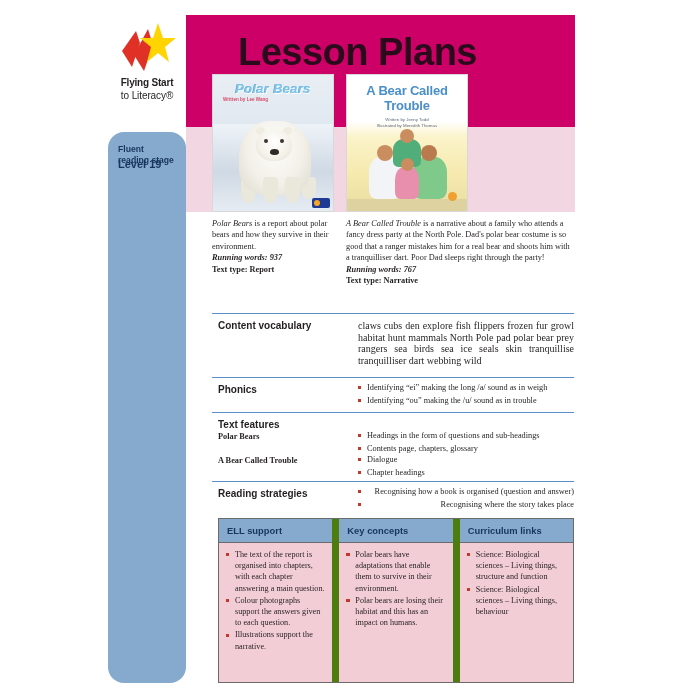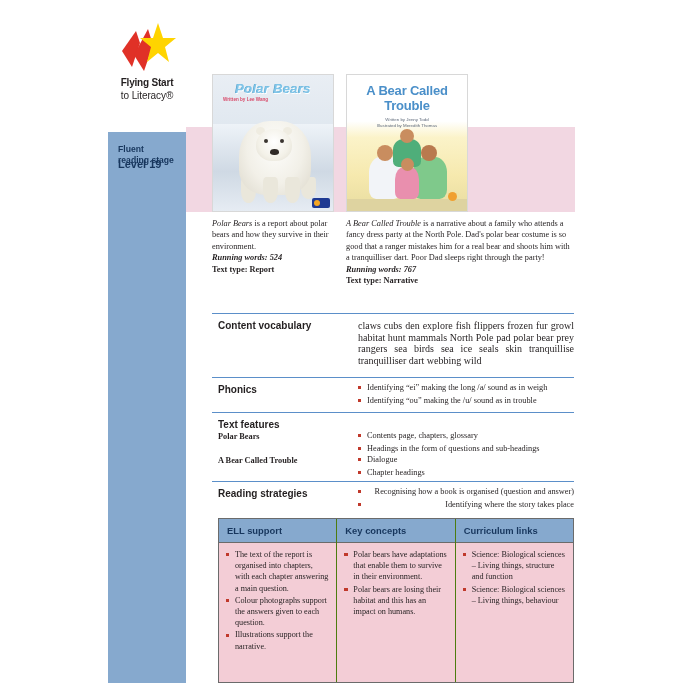--- a/index.html
+++ b/index.html
@@ -52,20 +52,21 @@
     text-align: center;
     font-size: 10px;
     color: #231f20;
     letter-spacing: -0.1px;
   }
   .stage-box {
     position: absolute;
     left: 108px; top: 132px;
     width: 78px; height: 551px;
     background: #86a9ce;
+    border-radius: 16px;
   }
   .stage-line1 {
     position: absolute;
     left: 10px; top: 12px;
     font-size: 8.6px;
     font-weight: bold;
     color: #17365d;
     line-height: 11px;
     width: 68px;
   }
@@ -253,21 +254,21 @@
   }
 
   
   .btable {
     position: absolute;
     left: 218px; top: 518px;
     width: 356px; height: 165px;
     border: 1px solid #6b6b6b;
     display: flex;
   }
-  .bcol { flex: 1 1 0; border-right: 1px solid #4d7c0f; display: flex; flex-direction: column; }
+  .bcol { flex: 1 1 0; border-right: 7px solid #4d7c0f; display: flex; flex-direction: column; }
   .bcol:last-child { border-right: none; }
   .bhead {
     height: 24px;
     background: #86a9ce;
     border-bottom: 1px solid #6b6b6b;
     display: flex; align-items: center;
     padding-left: 8px;
     font-size: 9.4px;
     font-weight: bold;
     color: #17365d;
@@ -309,20 +310,23 @@
   </div>
 
   <div class="stage-box">
     <div class="stage-line1">
       <span>Fluent</span><br>
       <span>reading stage</span>
     </div>
     <div class="stage-level">Level 19</div>
   </div>
 
+  <div class="header-band">
+    <div class="header-title">Lesson Plans</div>
+  </div>
   <div class="pink-band"></div>
 
   <div class="cover cover-polar">
     <div class="pb-sky"></div>
     <div class="pb-snow"></div>
     <div class="bear-leg a"></div>
     <div class="bear-leg d"></div>
     <div class="bear-body"></div>
     <div class="bear-leg b"></div>
     <div class="bear-leg c"></div>
@@ -355,21 +359,21 @@
     <div class="bt-credit">
       <span>Written by Jenny Todd</span><br>
       <span>Illustrated by Meredith Thomas</span>
     </div>
   </div>
 
   <div class="blurb blurb-left">
     <span class="bk">Polar Bears</span><span> is a report about polar bears and how they survive in their environment.</span>
     <div class="meta-i">
       <span>Running words:</span>
-      <span>524</span>
+      <span>937</span>
     </div>
     <div class="meta">
       <span>Text type:</span>
       <span>Report</span>
     </div>
   </div>
 
   <div class="blurb blurb-right">
     <span class="bk">A Bear Called Trouble</span><span> is a narrative about a family who attends a fancy dress party at the North Pole. Dad's polar bear costume is so good that a ranger mistakes him for a real bear and shoots him with a tranquilliser dart. Poor Dad sleeps right through the party!</span>
     <div class="meta-i">
@@ -394,37 +398,37 @@
       <li>Identifying “ou” making the /u/ sound as in trouble</li>
     </ul>
   </div>
 
   <div class="rule" style="top:412px;"></div>
   <div class="rowlabel" style="top:419px;">Text features</div>
   <div class="rowsublabel" style="top:432px;">Polar Bears</div>
   <div class="rowsublabel" style="top:456px;">A Bear Called Trouble</div>
   <div class="bullets" style="left:358px; top:430px; width:216px;">
     <ul>
+      <li>Headings in the form of questions and sub-headings</li>
       <li>Contents page, chapters, glossary</li>
-      <li>Headings in the form of questions and sub-headings</li>
     </ul>
   </div>
   <div class="bullets" style="left:358px; top:454px; width:216px;">
     <ul>
       <li>Dialogue</li>
       <li>Chapter headings</li>
     </ul>
   </div>
 
   <div class="rule" style="top:481px;"></div>
   <div class="rowlabel" style="top:488px;">Reading strategies</div>
   <div class="bullets" style="left:358px; top:486px; width:216px;text-align:right;">
     <ul>
       <li>Recognising how a book is organised (question and answer)</li>
-      <li>Identifying where the story takes place</li>
+      <li>Recognising where the story takes place</li>
     </ul>
   </div>
 
   <div class="btable">
     <div class="bcol">
       <div class="bhead">ELL support</div>
       <div class="bbody">
         <ul>
           <li>The text of the report is organised into chapters, with each chapter answering a main question.</li>
           <li>Colour photographs support the answers given to each question.</li>

